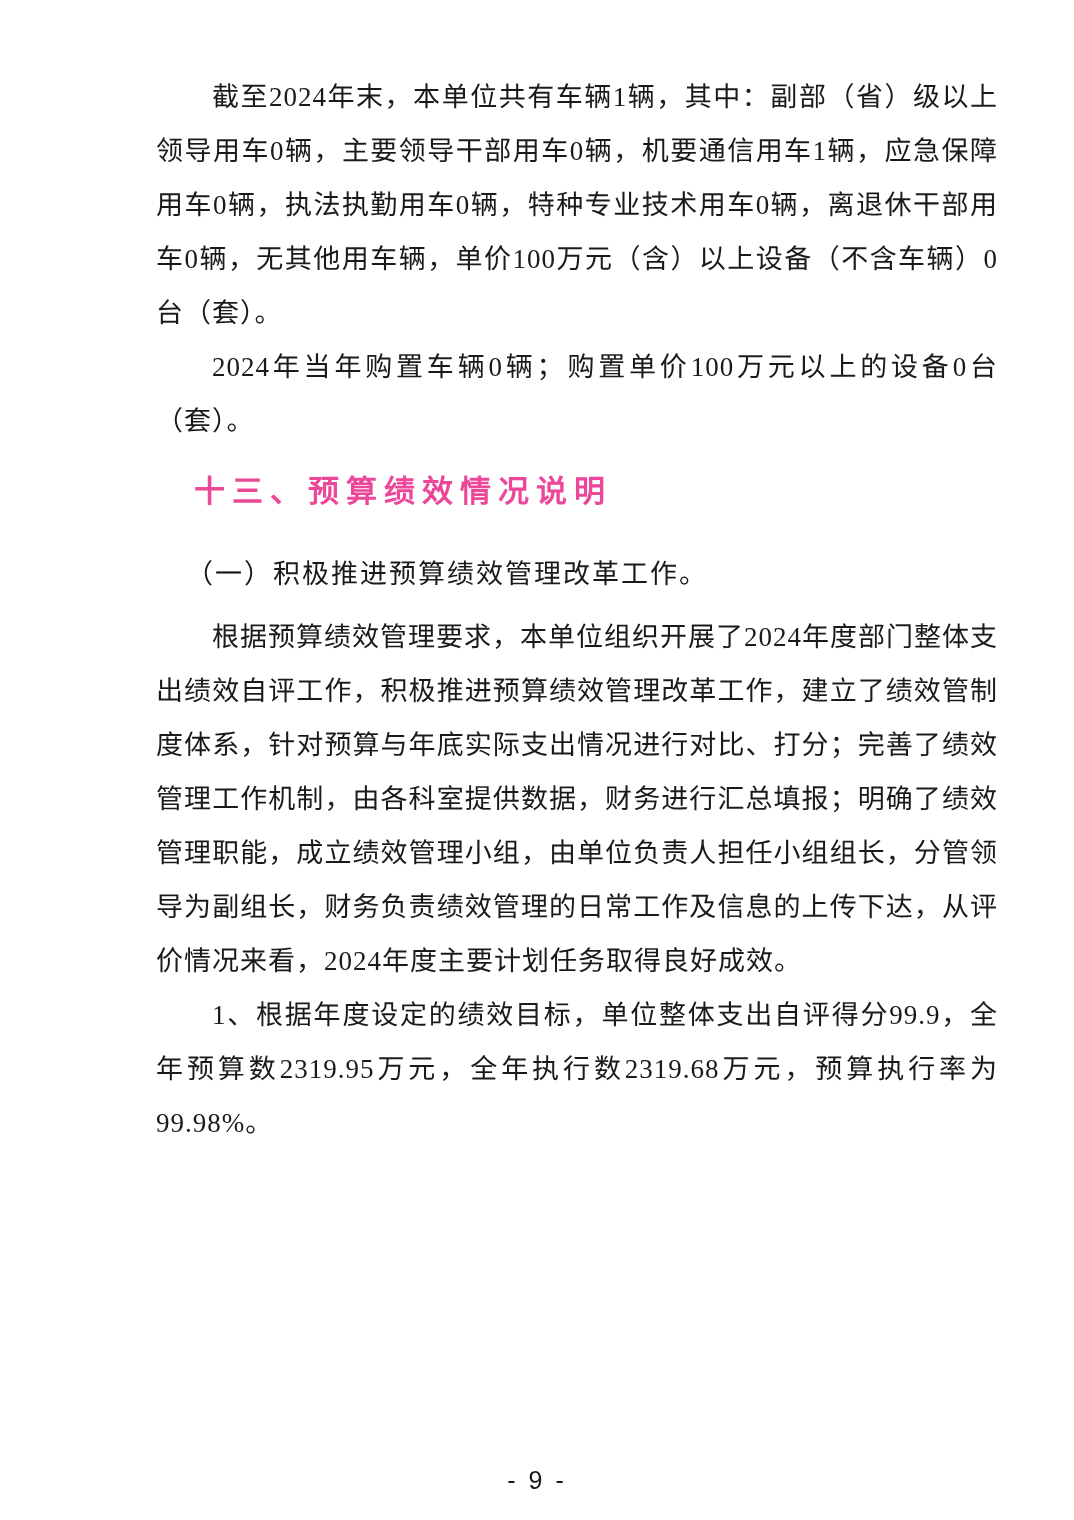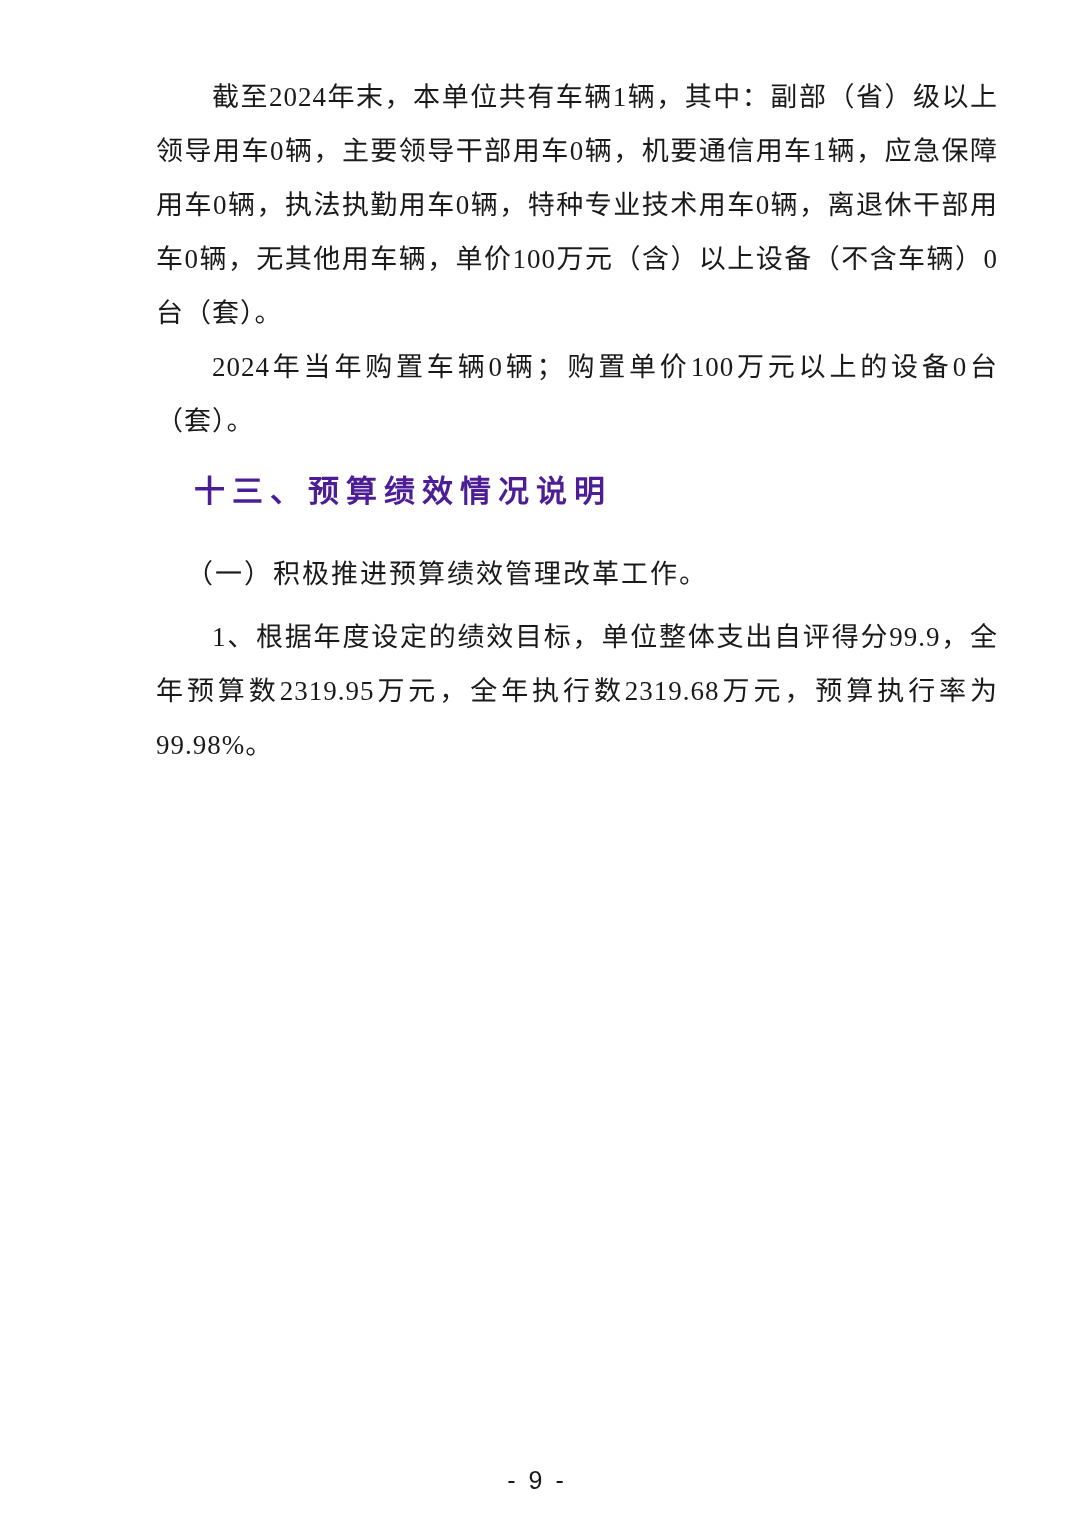--- a/index.html
+++ b/index.html
@@ -30,21 +30,21 @@
     color: #1a1a1a;
   }
   .section-heading {
     margin: 17px 0 28px 0;
     font-family: "Liberation Sans", "DejaVu Sans", sans-serif;
     font-weight: bold;
     font-size: 31px;
     line-height: 54px;
     letter-spacing: 7px;
     text-indent: 38px;
-    color: #4c1d95;
+    color: #ec4899;
   }
   .sub-heading {
     margin: 0;
     font-size: 27px;
     line-height: 54px;
     letter-spacing: 2px;
     text-indent: 30px;
     color: #1a1a1a;
     font-family: "Liberation Serif", "DejaVu Serif", serif;
   }
@@ -70,20 +70,21 @@
 <div class="page">
 
   <p class="body-para">截至2024年末，本单位共有车辆1辆，其中：副部（省）级以上领导用车0辆，主要领导干部用车0辆，机要通信用车1辆，应急保障用车0辆，执法执勤用车0辆，特种专业技术用车0辆，离退休干部用车0辆，无其他用车辆，单价100万元（含）以上设备（不含车辆）0台（套）。</p>
 
   <p class="body-para">2024年当年购置车辆0辆；购置单价100万元以上的设备0台（套）。</p>
 
   <h2 class="section-heading">十三、预算绩效情况说明</h2>
 
   <p class="sub-heading gap-after">（一）积极推进预算绩效管理改革工作。</p>
 
+  <p class="body-para">根据预算绩效管理要求，本单位组织开展了2024年度部门整体支出绩效自评工作，积极推进预算绩效管理改革工作，建立了绩效管制度体系，针对预算与年底实际支出情况进行对比、打分；完善了绩效管理工作机制，由各科室提供数据，财务进行汇总填报；明确了绩效管理职能，成立绩效管理小组，由单位负责人担任小组组长，分管领导为副组长，财务负责绩效管理的日常工作及信息的上传下达，从评价情况来看，2024年度主要计划任务取得良好成效。</p>
 
 
 
   <p class="body-para">1、根据年度设定的绩效目标，单位整体支出自评得分99.9，全年预算数2319.95万元，全年执行数2319.68万元，预算执行率为99.98%。</p>
 
   <div class="page-number">- 9 -</div>
 
 </div>
 
 </body></html>

